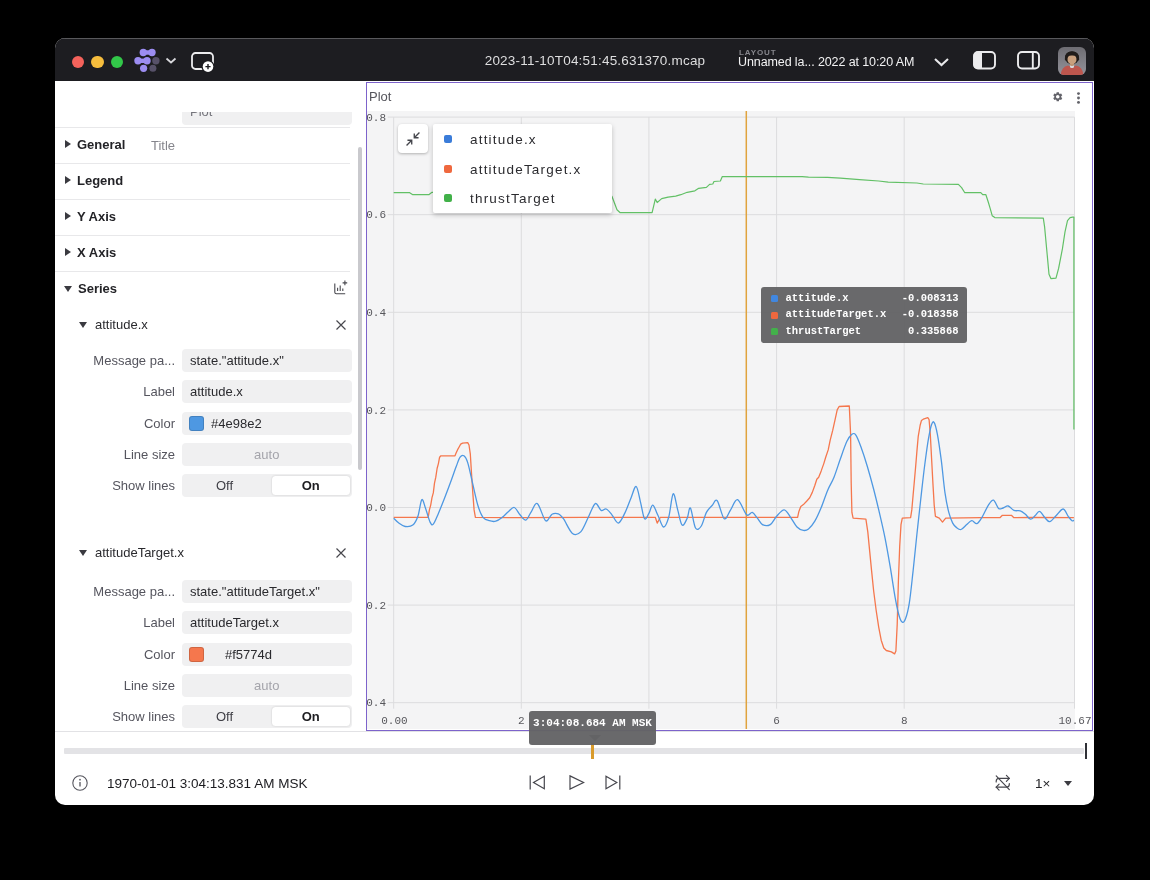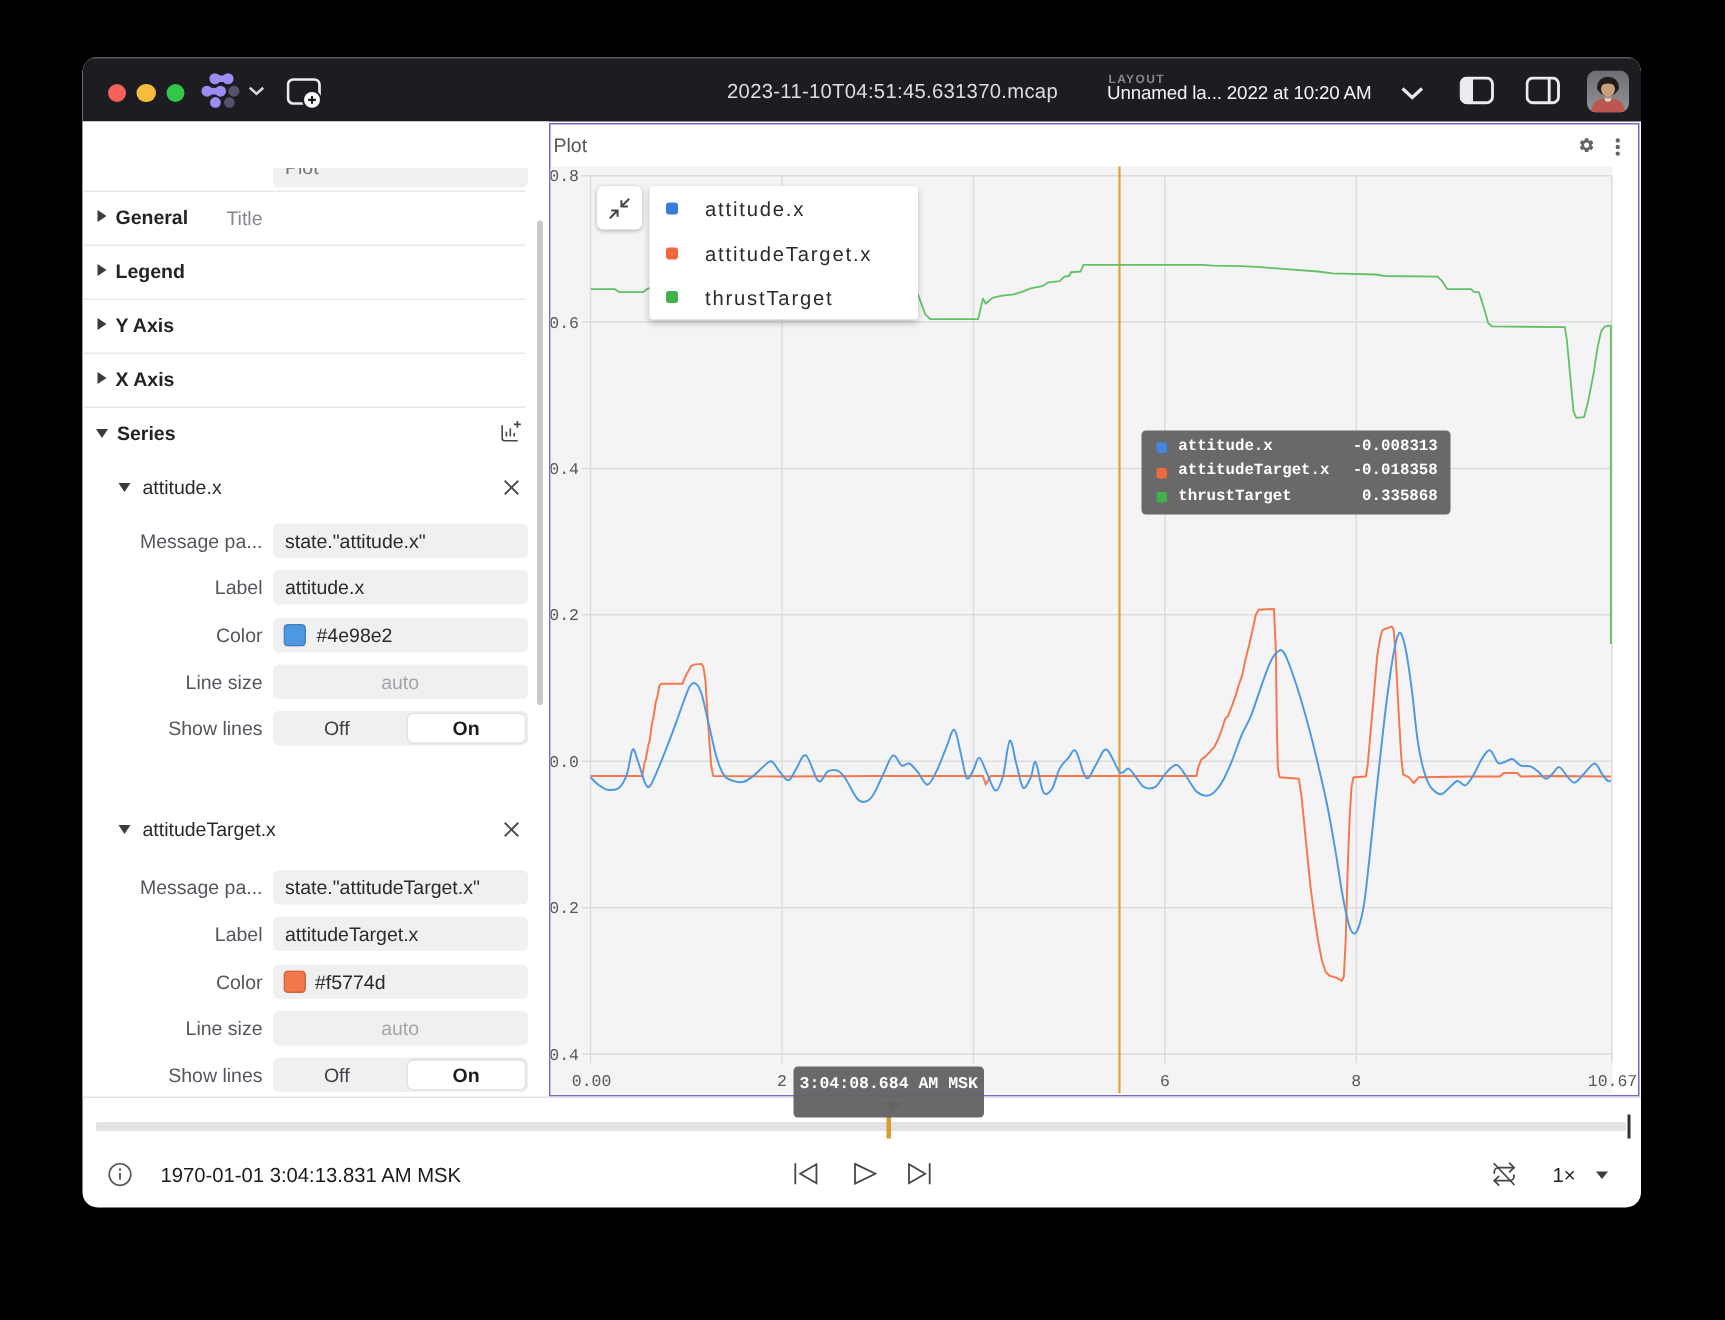--- a/index.html
+++ b/index.html
@@ -155,21 +155,21 @@
 <div class="abs" style="left:0;top:468.4px;width:310px;height:23px;">
           <div class="lbl" style="left:0;top:0;line-height:23px;">Message pa...</div>
           <div class="inp" style="top:0;">state."attitudeTarget.x"</div>
         </div>
 <div class="abs" style="left:0;top:499.7px;width:310px;height:23px;">
           <div class="lbl" style="left:0;top:0;line-height:23px;">Label</div>
           <div class="inp" style="top:0;">attitudeTarget.x</div>
         </div>
 <div class="abs" style="left:0;top:531.0px;width:310px;height:23px;">
           <div class="lbl" style="left:0;top:0;line-height:23px;">Color</div>
-          <div class="inp" style="top:0;padding-left:28px;"><div class="abs" style="left:6.5px;top:4px;width:15px;height:15px;border-radius:3px;background:#f5774d;border:1px solid rgba(0,0,0,0.15);"></div>#f5774d</div>
+          <div class="inp" style="top:0;padding-left:43px;"><div class="abs" style="left:6.5px;top:4px;width:15px;height:15px;border-radius:3px;background:#f5774d;border:1px solid rgba(0,0,0,0.15);"></div>#f5774d</div>
         </div>
 <div class="abs" style="left:0;top:562.3px;width:310px;height:23px;">
           <div class="lbl" style="left:0;top:0;line-height:23px;">Line size</div>
           <div class="inp" style="top:0;padding-left:0;text-align:center;color:#a4a4ab;">auto</div>
         </div>
 <div class="abs" style="left:0;top:593.6px;width:310px;height:23px;">
           <div class="lbl" style="left:0;top:0;line-height:23px;">Show lines</div>
           <div class="inp" style="top:0;padding-left:0;">
             <div class="abs" style="left:0;top:0;width:85px;text-align:center;color:#3f3f46;">Off</div>
             <div class="abs" style="left:90px;top:2px;width:77.5px;height:19px;background:#fff;border-radius:3.5px;box-shadow:0 0 2px rgba(0,0,0,0.18);text-align:center;line-height:19px;font-weight:700;color:#1d1d21;">On</div>

